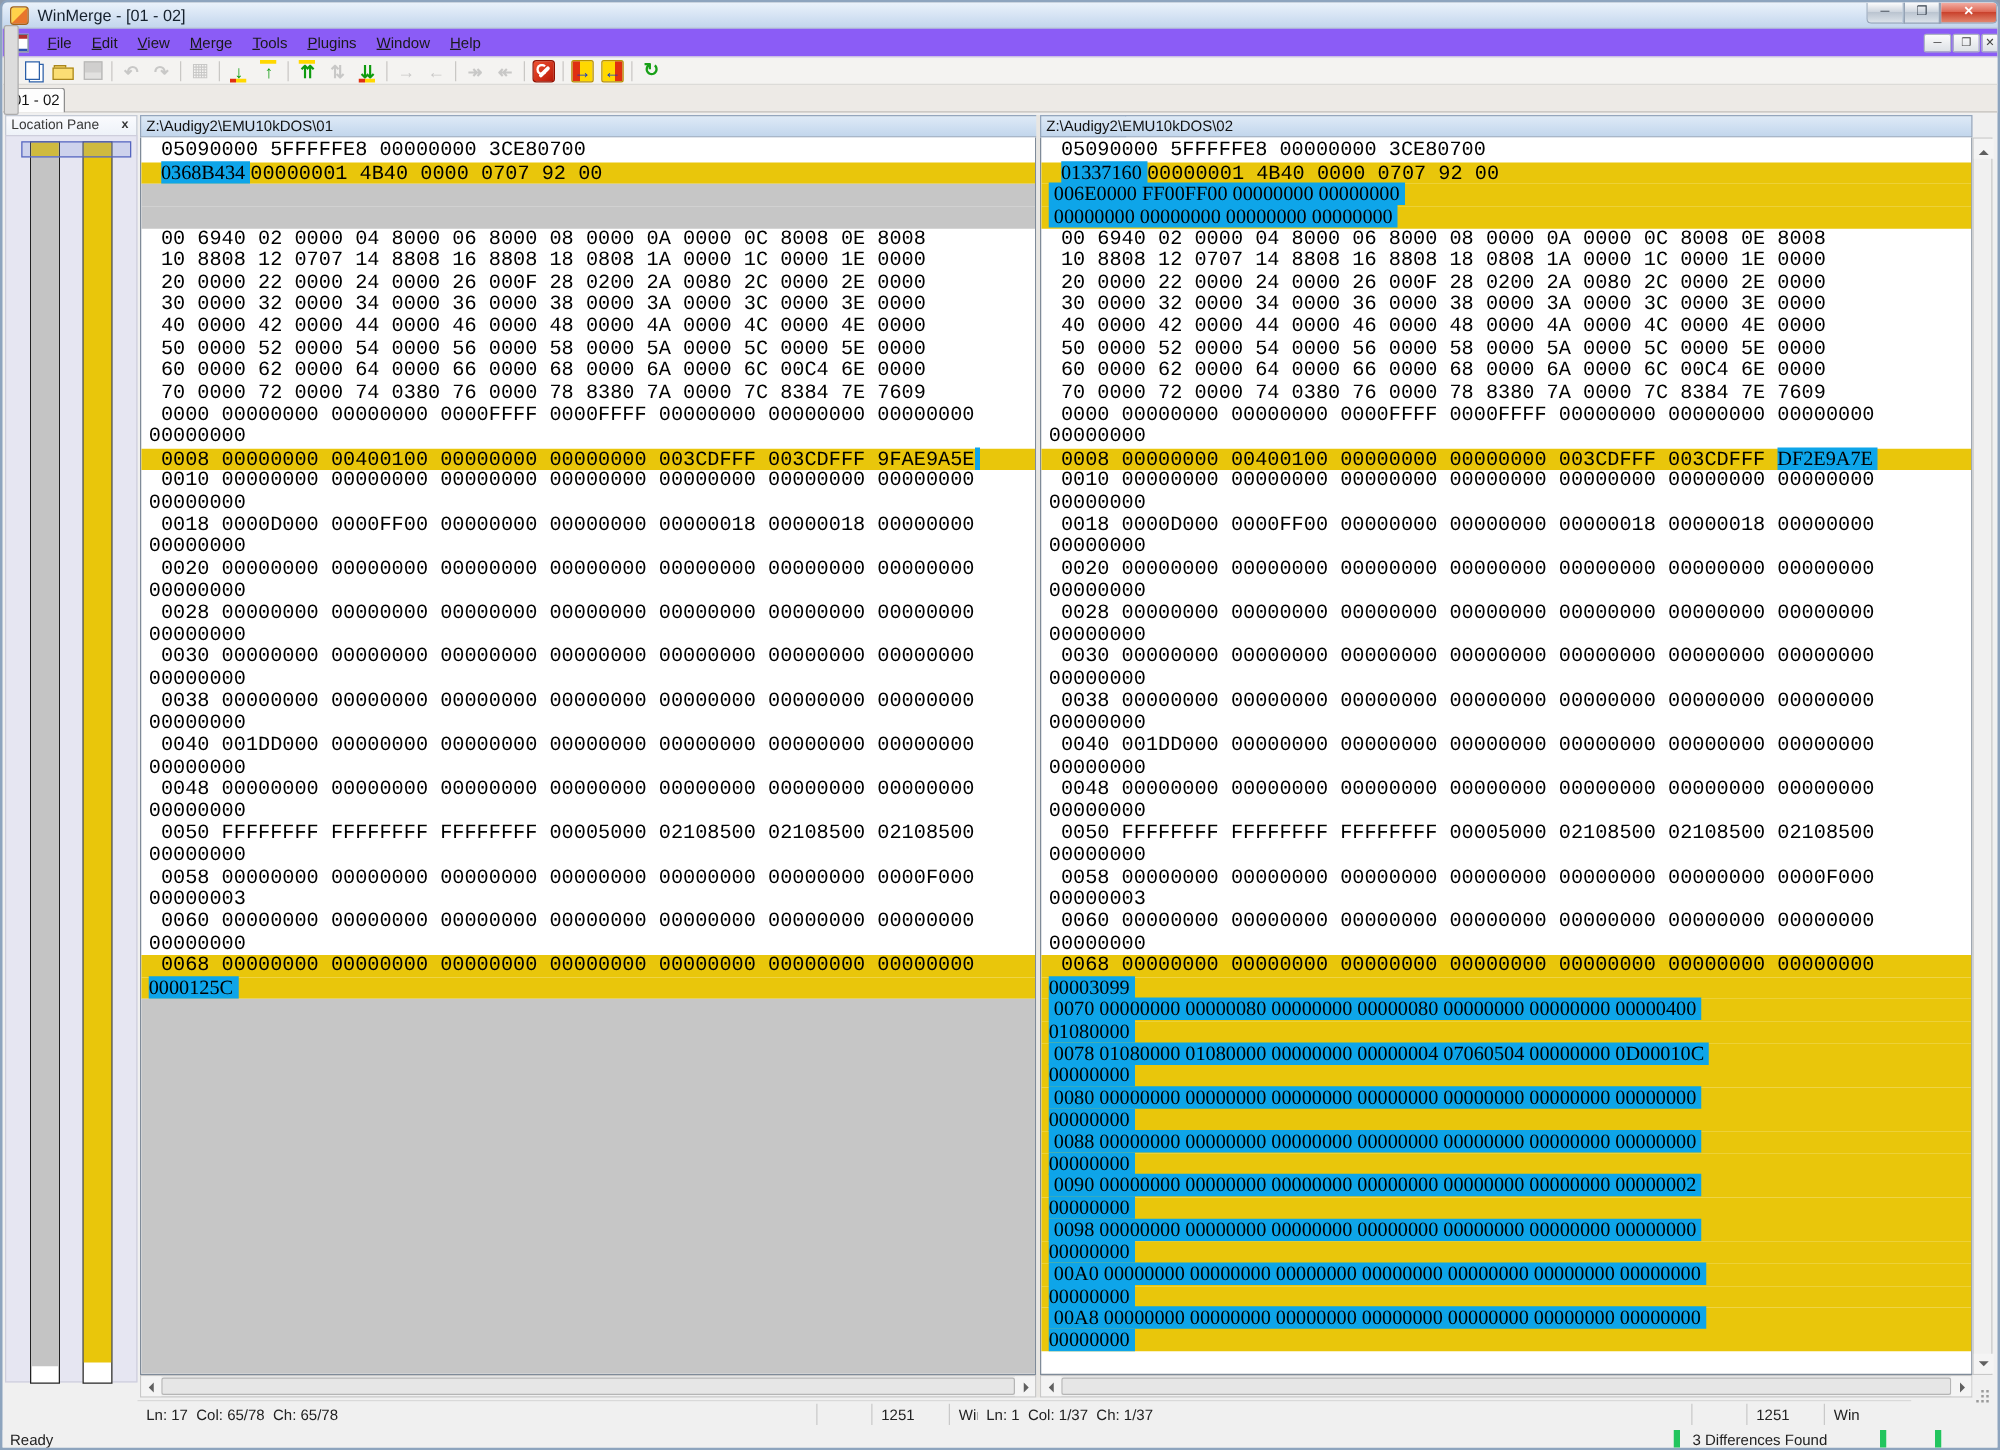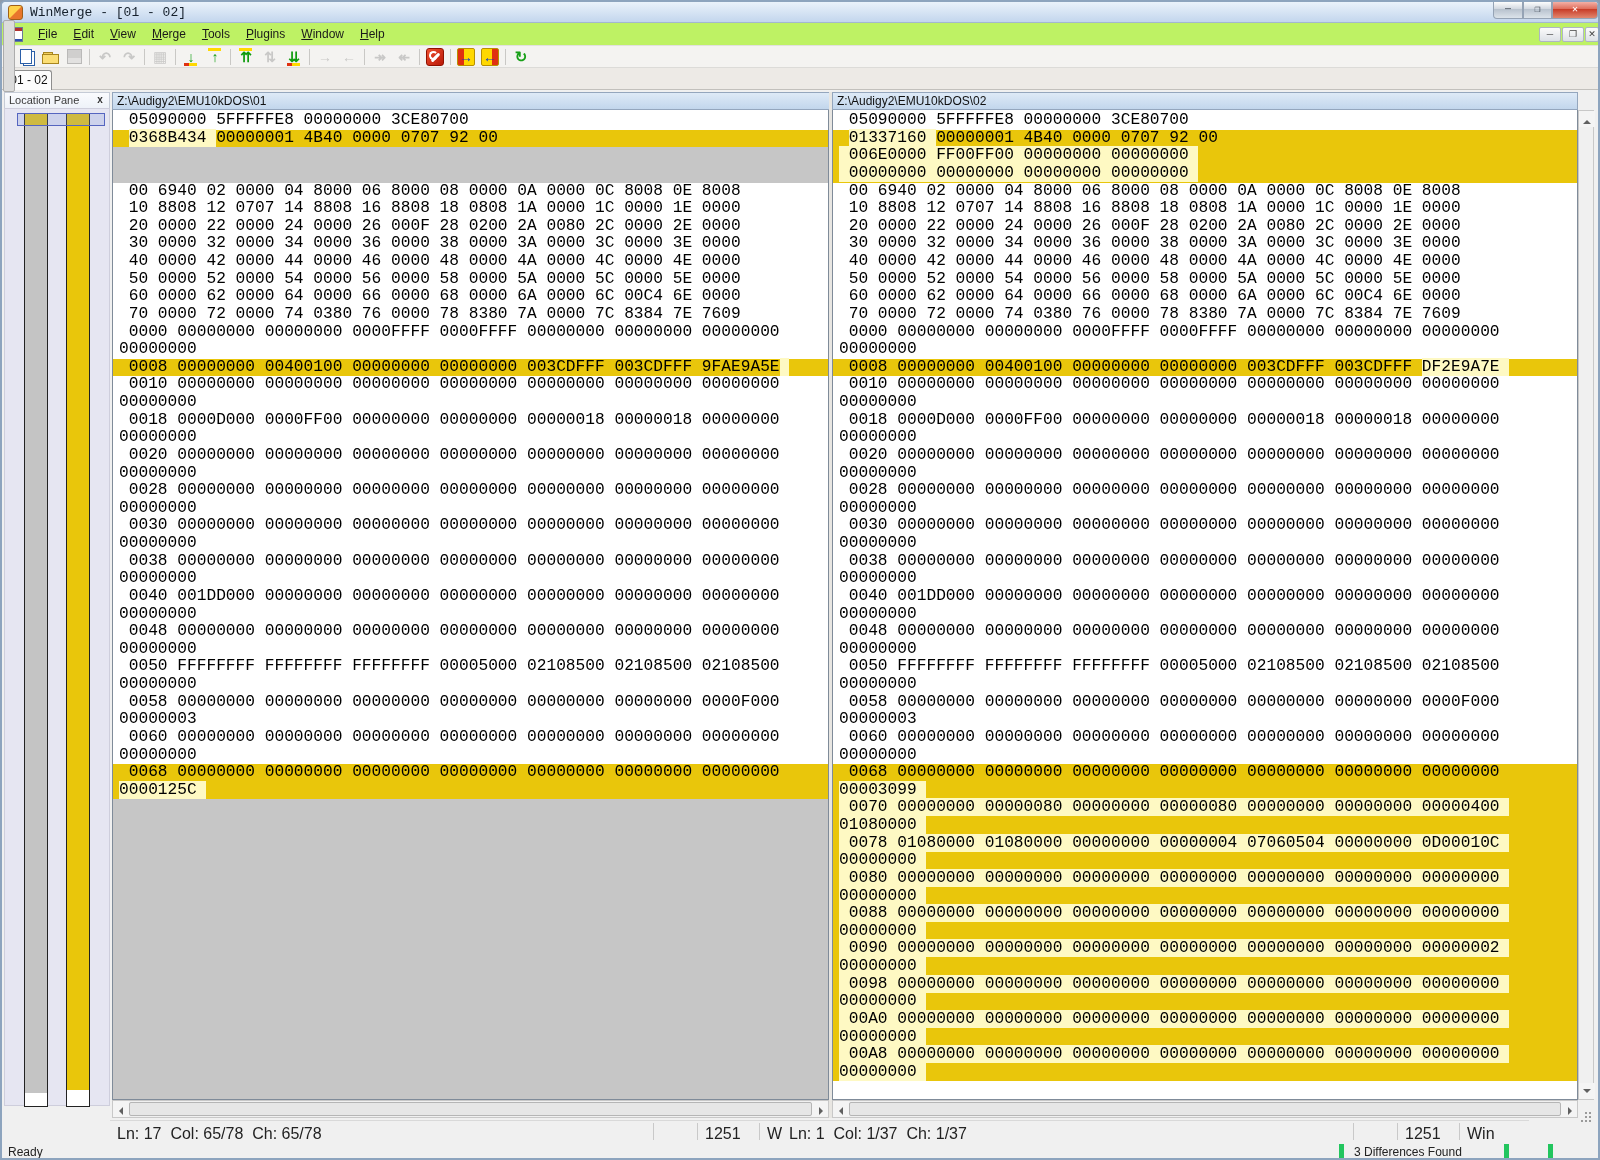--- a/index.html
+++ b/index.html
@@ -3,34 +3,34 @@
 <meta charset="utf-8">
 <style>
   * { margin:0; padding:0; box-sizing:border-box; }
   html,body { width:1600px; height:1160px; overflow:hidden; background:#8E9BAC; }
   body { font-family:"Liberation Sans", sans-serif; }
   #window { position:absolute; left:0; top:0; width:1600px; height:1160px;
             background:#F0F0F0; border:2px solid #8DA4BE; border-radius:6px 6px 0 0; overflow:hidden; }
 
   
   #titlebar { position:absolute; left:0; top:0; width:100%; height:21px;
-              background:linear-gradient(#EAF2FB,#C3D6ED); border-bottom:1px solid #A3B8D0;font-family:Liberation Mono, monospace; }
+              background:linear-gradient(#EAF2FB,#C3D6ED); border-bottom:1px solid #A3B8D0; }
   #app-icon { position:absolute; left:6px; top:3px; width:15px; height:15px;
               background:linear-gradient(135deg,#FFD24A 48%,#E8762C 52%); border:1px solid #A06018; border-radius:3px; }
   #title-text { position:absolute; left:28px; top:3px; font-size:13px; color:#15202C; }
   .capbtn { position:absolute; top:0; height:17px; border:1px solid #95A3B5; border-top:none;
             background:linear-gradient(#FDFDFD,#CFD6DF 45%,#B8C2CE 46%,#DCE3EA);
             color:#39434F; font-size:10px; text-align:center; line-height:15px; }
   #btn-min { left:1491px; width:30px; border-radius:0 0 0 4px; }
   #btn-restore { left:1521px; width:29px; }
   #btn-close { left:1550px; width:46px; border-radius:0 0 4px 0;
                background:linear-gradient(#F3B0A6,#DE6A57 45%,#C83D28 46%,#E2876F); color:#FFF; font-weight:bold; }
 
   
-  #menubar { position:absolute; left:0; top:21px; width:100%; height:23px; background:#bef264;
+  #menubar { position:absolute; left:0; top:21px; width:100%; height:23px; background:#8b5cf6;
              border-bottom:1px solid #E2E1DE; }
   #mdi-icon { position:absolute; left:7px; top:4px; width:14px; height:15px; background:#FFF;
               border:1px solid #6C7A95; box-shadow:inset 0 3px 0 #B03030, inset 0 -2px 0 #3050B0; }
   #menu-items { position:absolute; left:28px; top:0; height:100%; display:flex; align-items:center; }
   .menu-item { display:inline-block; padding:3px 8px; font-size:12px; color:#1A1A1A; cursor:default; }
   .menu-item::first-letter { text-decoration:underline; }
   .mdibtn { position:absolute; top:4px; width:22px; height:15px; border:1px solid #AEB6C2; border-radius:2px;
             background:linear-gradient(#FBFBFB,#DDE1E6); font-size:9px; color:#444; text-align:center; line-height:13px; }
   #mdi-min { left:1537px; } #mdi-restore { left:1560px; } #mdi-close { left:1583px; width:14px; }
 
@@ -111,21 +111,21 @@
   #hdr-left { left:110px; width:789px; }
   #hdr-right { left:830px; width:746px; }
   .edit { position:absolute; top:108px; height:990px; background:#FFF; border:1px solid #7F8B99; border-top:none;
           overflow:hidden; display:flex; flex-direction:column; padding-top:2px; }
   #edit-left { left:110px; width:717px; }
   #edit-right { left:830px; width:746px; }
   .ln { height:17.64px; line-height:17.64px; white-space:pre; padding-left:6px; flex:none;
         font-family:"Liberation Mono","DejaVu Sans Mono",monospace; font-size:16.2px; color:#000; }
   .ln.d { background:#E9C60B; }
   .ln.g { background:#C6C6C6; }
-  .ln .hl { background:#fef9c3; }
+  .ln .hl { background:#0ea5e9;font-family:Liberation Serif, serif; }
   .fillrest { flex:1; background:#C6C6C6; }
   #splitter { position:absolute; left:827px; top:90px; width:3px; height:1026px; background:#E8E6E2; }
 
   
   .hscroll { position:absolute; top:1098px; height:18px; background:#F0F0F0; border:1px solid #C8C8C8; }
   #hs-left { left:110px; width:717px; }
   #hs-right { left:830px; width:746px; }
   .hs-thumb { position:absolute; left:16px; right:16px; top:1px; bottom:1px; background:#E6E6E6;
               border:1px solid #B5B5B5; border-radius:2px; }
   .sbtn { position:absolute; width:16px; height:16px; background:#F4F4F4; text-align:center; }
@@ -138,21 +138,21 @@
   .vs-u::before { border:4px solid transparent; border-bottom-color:#606060; margin-bottom:3px; }
   .vs-d::before { border:4px solid transparent; border-top-color:#606060; margin-top:6px; }
   #vs-thumb { position:absolute; left:1px; top:18px; width:12px; height:72px; background:#DCDCDC;
               border:1px solid #ACACAC; border-radius:2px; }
   #sb-corner { position:absolute; left:1576px; top:1098px; width:16px; height:18px; background:#F0F0F0; }
   #sb-corner::before { content:""; position:absolute; right:3px; bottom:4px; width:2px; height:2px; background:#9A9A9A;
                        box-shadow:-4px 4px 0 #9A9A9A, 0 4px 0 #9A9A9A, -4px 0 0 #9A9A9A, -8px 8px 0 #9A9A9A, 0 8px 0 #9A9A9A, -4px 8px 0 #9A9A9A; }
 
   
   .pstatus { position:absolute; top:1118px; height:22px; background:#F0F0F0; border-top:1px solid #D9D9D9;
-             font-size:16px; color:#222; }
+             font-size:12px; color:#222; }
   #ps-left { left:108px; width:719px; }
   #ps-right { left:780px; width:747px; }
   .pcell { position:absolute; top:2px; bottom:2px; border-left:1px solid #C9C9C9; padding:2px 0 0 7px; white-space:pre; }
   .pcell.first { border-left:none; }
   .pc-pos { left:0; } 
   #ps-left .pc-gap { left:543px; width:44px; } #ps-left .pc-size { left:587px; width:62px; } #ps-left .pc-eol { left:649px; width:70px; }
   #ps-right .pc-gap { left:571px; width:44px; } #ps-right .pc-size { left:615px; width:62px; } #ps-right .pc-eol { left:677px; width:70px; }
   #mainstatus { position:absolute; left:0; top:1142px; width:100%; height:16px; background:#F0F0F0; font-size:12px; color:#222; }
   #ms-ready { position:absolute; left:6px; top:1px; }
   .mcell { position:absolute; top:0; bottom:0; border-left:5px solid #22c55e; padding:1px 0 0 10px; }

